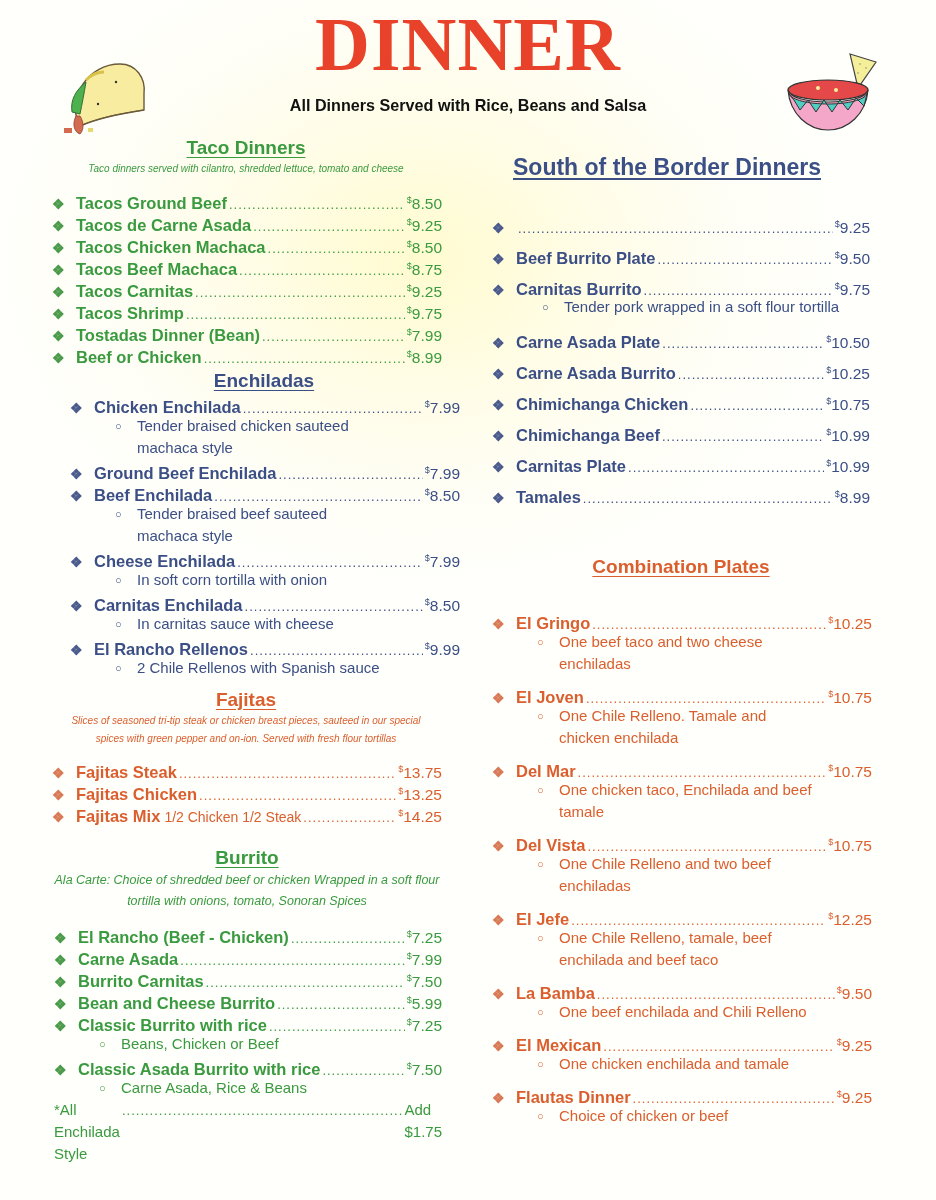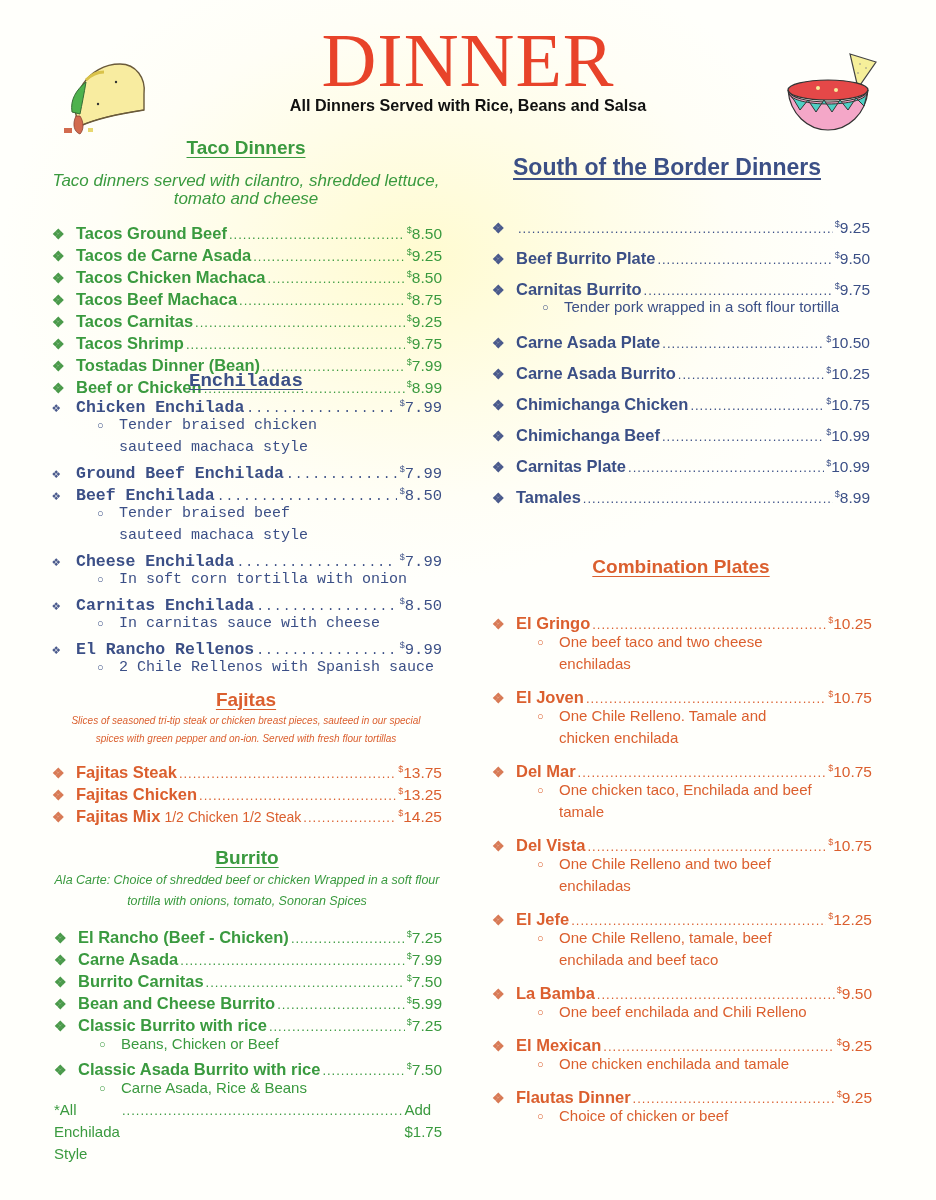--- a/index.html
+++ b/index.html
@@ -6,22 +6,22 @@
   html, body { width: 936px; height: 1200px; overflow: hidden; }
   body {
     background: radial-gradient(ellipse 420px 320px at 420px 260px, #fffbd0 0%, #fffde8 45%, #fffef6 75%, #fffffb 100%);
     font-family: "Liberation Sans", sans-serif;
     position: relative;
   }
   .page { position: absolute; inset: 0; }
 
   
   .title {
-    position: absolute; left: 0; top: 22px; width: 936px; text-align: center;
-    font-family: "Liberation Serif", serif; font-weight: normal;
+    position: absolute; left: 0; top: 6px; width: 936px; text-align: center;
+    font-family: "Liberation Serif", serif; font-weight: bold;
     font-size: 76px; line-height: 76px; color: #e8432a; letter-spacing: 1px;
     transform: scaleY(1.0);
   }
   .subtitle {
     position: absolute; left: 0; top: 96px; width: 936px; text-align: center;
     font-weight: bold; font-size: 17px; color: #111;
     transform: scaleX(0.95);
   }
   .taco-icon { position: absolute; left: 58px; top: 52px; width: 90px; height: 85px; }
   .salsa-icon { position: absolute; left: 778px; top: 48px; width: 100px; height: 85px; }
@@ -57,26 +57,26 @@
   .green { color: #3a9a3f; }
   .blue { color: #3b4f86; }
   .orange { color: #db5f2e; }
   .bullet.green { color: #4a9a4a; }
   .bullet.blue { color: #4a5a8c; }
   .bullet.orange { color: #d87a55; }
 
   
   #taco { left: 50px; top: 136px; width: 392px; }
   #taco .sec-title { margin-left: 0; }
-  #taco .sec-desc { margin-top: 12px; font-size: 17px; }
+  #taco .sec-desc { margin-top: 0px; font-size: 10px; }
   #taco .list { margin-top: 11px; }
   #taco .item { height: 22px; line-height: 22px; }
 
   
-  #ench { left: 50px; top: 369px; width: 392px; font-family: Liberation Mono, monospace; }
+  #ench { left: 68px; top: 369px; width: 392px; }
   #ench .item { height: 22px; line-height: 22px; }
   #ench .note { color: #3b4f86; }
 
   
   #faj { left: 50px; top: 688px; width: 392px; }
   #faj .sec-desc { font-size: 10px; line-height: 17.5px; padding: 0 6px; }
   #faj .list { margin-top: 11px; }
   #faj .item { height: 22px; line-height: 22px; }
 
   

